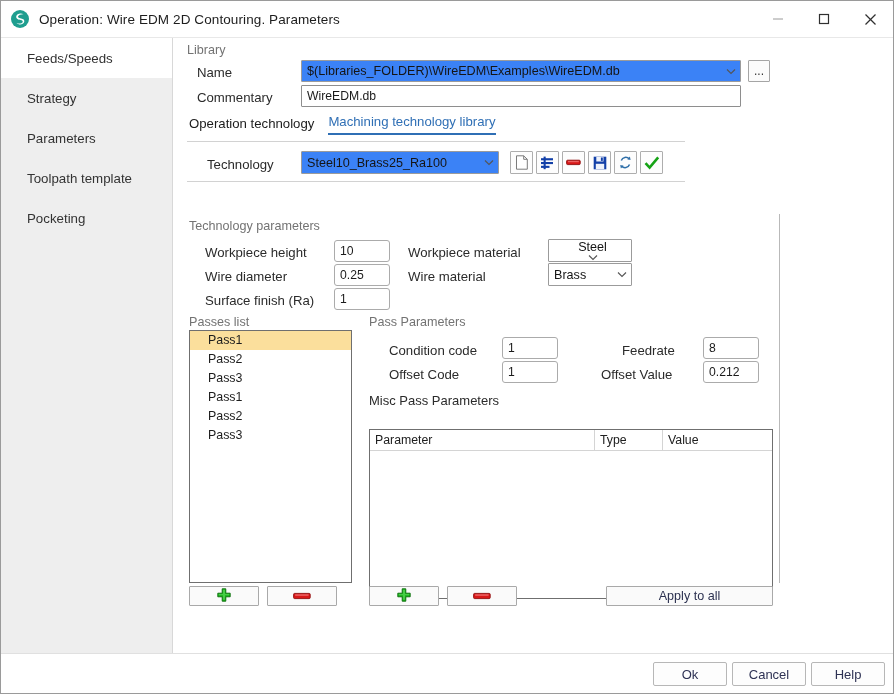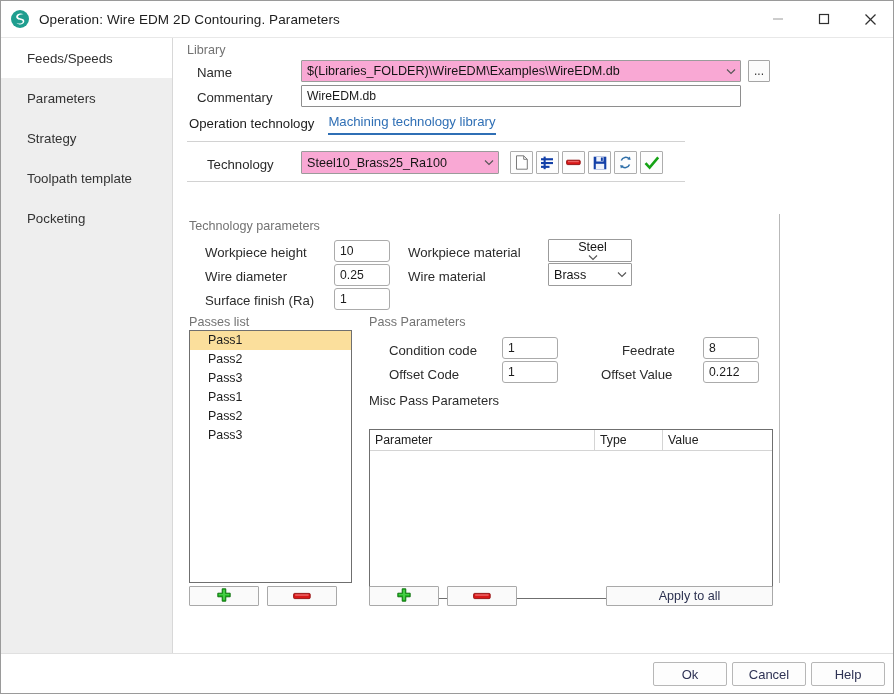--- a/index.html
+++ b/index.html
@@ -112,21 +112,21 @@
     background: #ffffff;
     border: 1px solid #9b9b9b;
     box-sizing: border-box;
     font-size: 12.6px;
     color: #151515;
     display: flex;
     align-items: center;
     padding-left: 5px;
     border-radius: 1px;
   }
-  .combobox.grey { background: #f9a8d4; }
+  .combobox.grey { background: #3b82f6; }
   .combobox .cbtext { flex: 1 1 auto; white-space: nowrap; overflow: hidden; }
   .chev {
     width: 18px;
     flex: 0 0 auto;
     display: flex; align-items: center; justify-content: center;
     color: #4a4a4a;
   }
   .ellipsis-btn {
     position: absolute;
     background: #fbfbfb;
@@ -280,24 +280,24 @@
     </span>
   </div>
 
   <div class="body-row">
 
     <div class="sidebar">
       <div class="side-item selected">
         <span>Feeds/Speeds</span>
       </div>
       <div class="side-item">
+        <span>Strategy</span>
+      </div>
+      <div class="side-item">
         <span>Parameters</span>
-      </div>
-      <div class="side-item">
-        <span>Strategy</span>
       </div>
       <div class="side-item">
         <span>Toolpath template</span>
       </div>
       <div class="side-item">
         <span>Pocketing</span>
       </div>
     </div>
 
     <div class="content">

